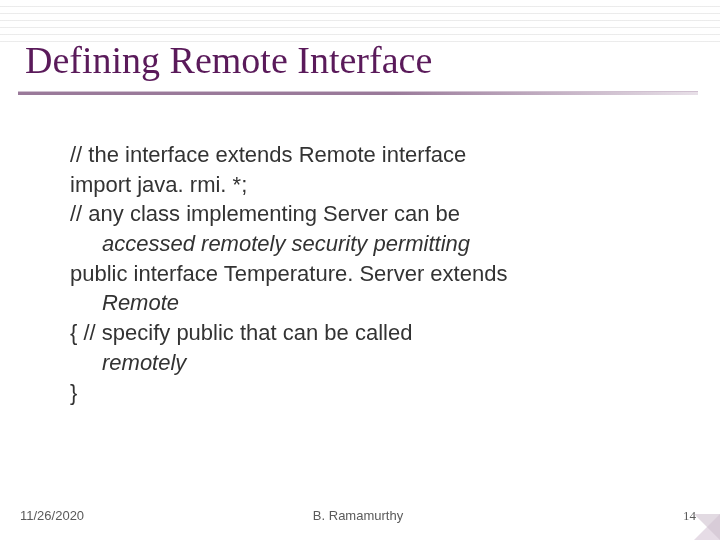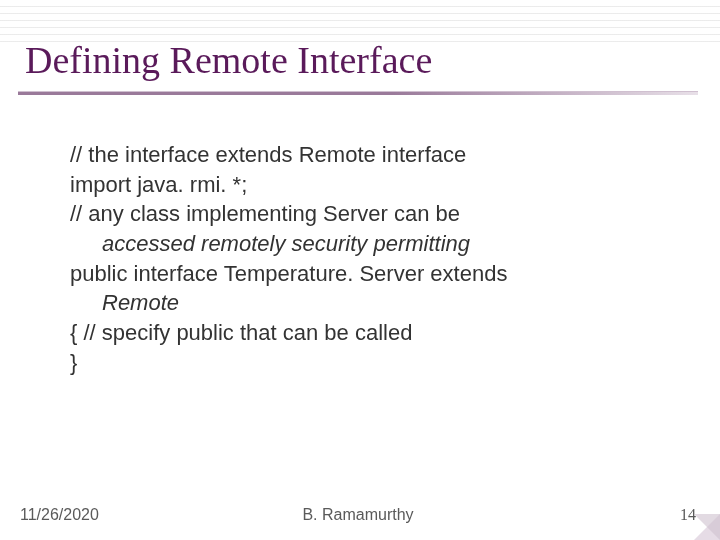--- a/index.html
+++ b/index.html
@@ -54,21 +54,21 @@
   }
   .body-text .line { display: block; }
   .body-text .indent { padding-left: 32px; display: block; font-style: italic; }
   .footer {
     position: absolute;
     bottom: 16px;
     left: 20px;
     right: 24px;
     display: flex;
     justify-content: flex-end;
-    font-size: 16px;
+    font-size: 13px;
     color: #5a5a5a;
   }
   .footer .center {
     position: absolute;
     left: 0; right: 0;
     text-align: center;
   }
   .footer .right {
     margin-left: auto;
     font-family: Liberation Serif, serif;
@@ -100,20 +100,21 @@
 <div class="title-underline"></div>
 
 <div class="body-text">
   <span class="line">// the interface extends Remote interface</span>
   <span class="line">import java. rmi. *;</span>
   <span class="line">// any class implementing Server can be</span>
   <span class="indent">accessed remotely security permitting</span>
   <span class="line">public interface Temperature. Server extends</span>
   <span class="indent">Remote</span>
   <span class="line">{  // specify public that can be called</span>
+  <span class="indent">remotely</span>
   <span class="line">}</span>
 </div>
 
 <div class="footer">
   <span>11/26/2020</span>
   <span class="center">B. Ramamurthy</span>
   <span class="right">14</span>
 </div>
 
 <div class="corner-fold"></div>

